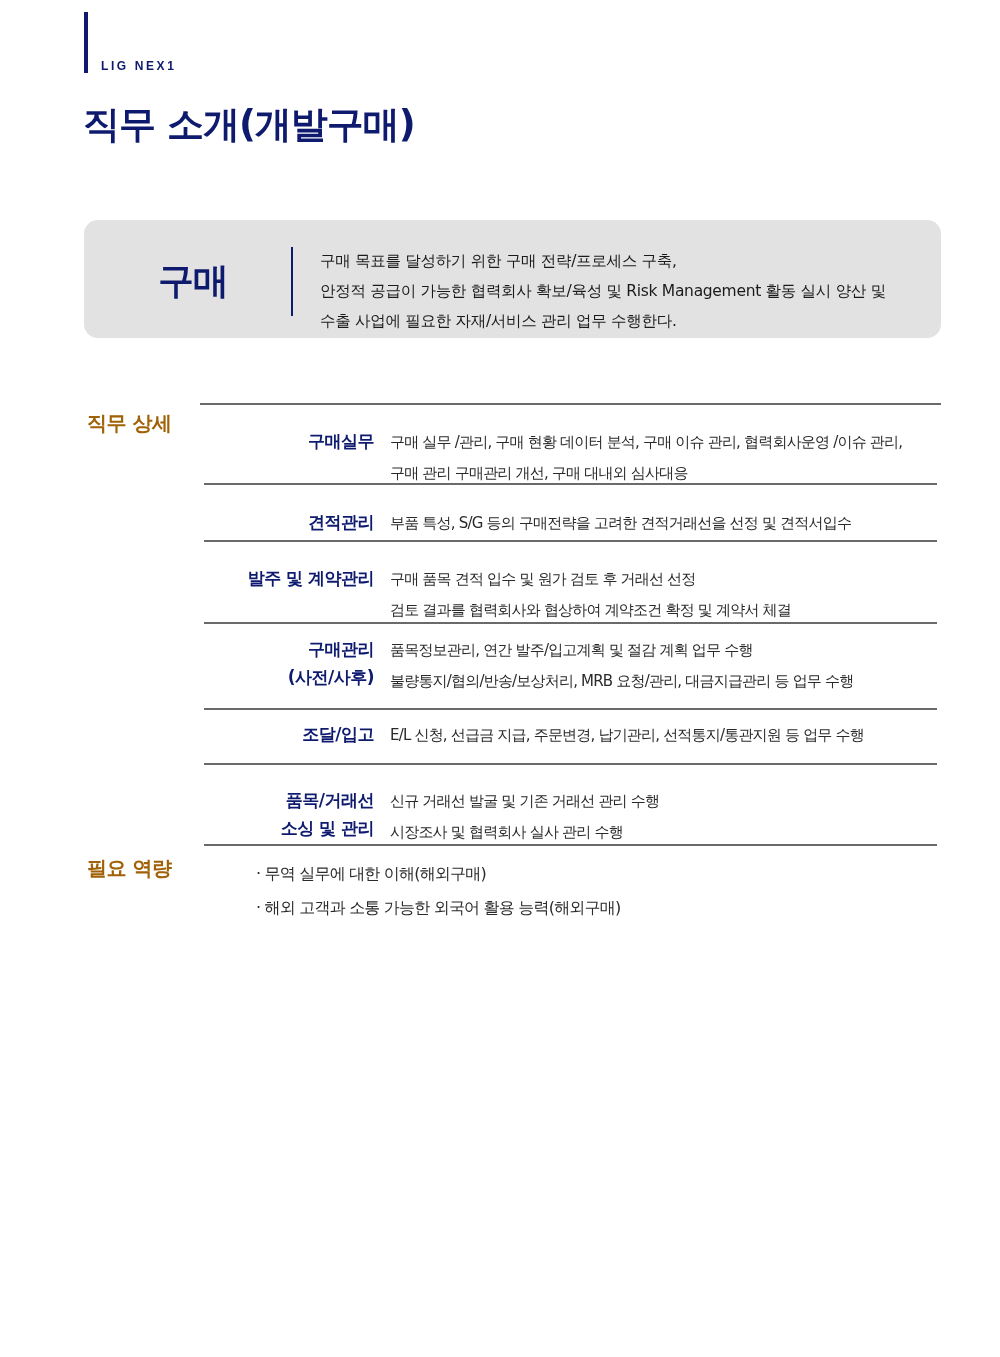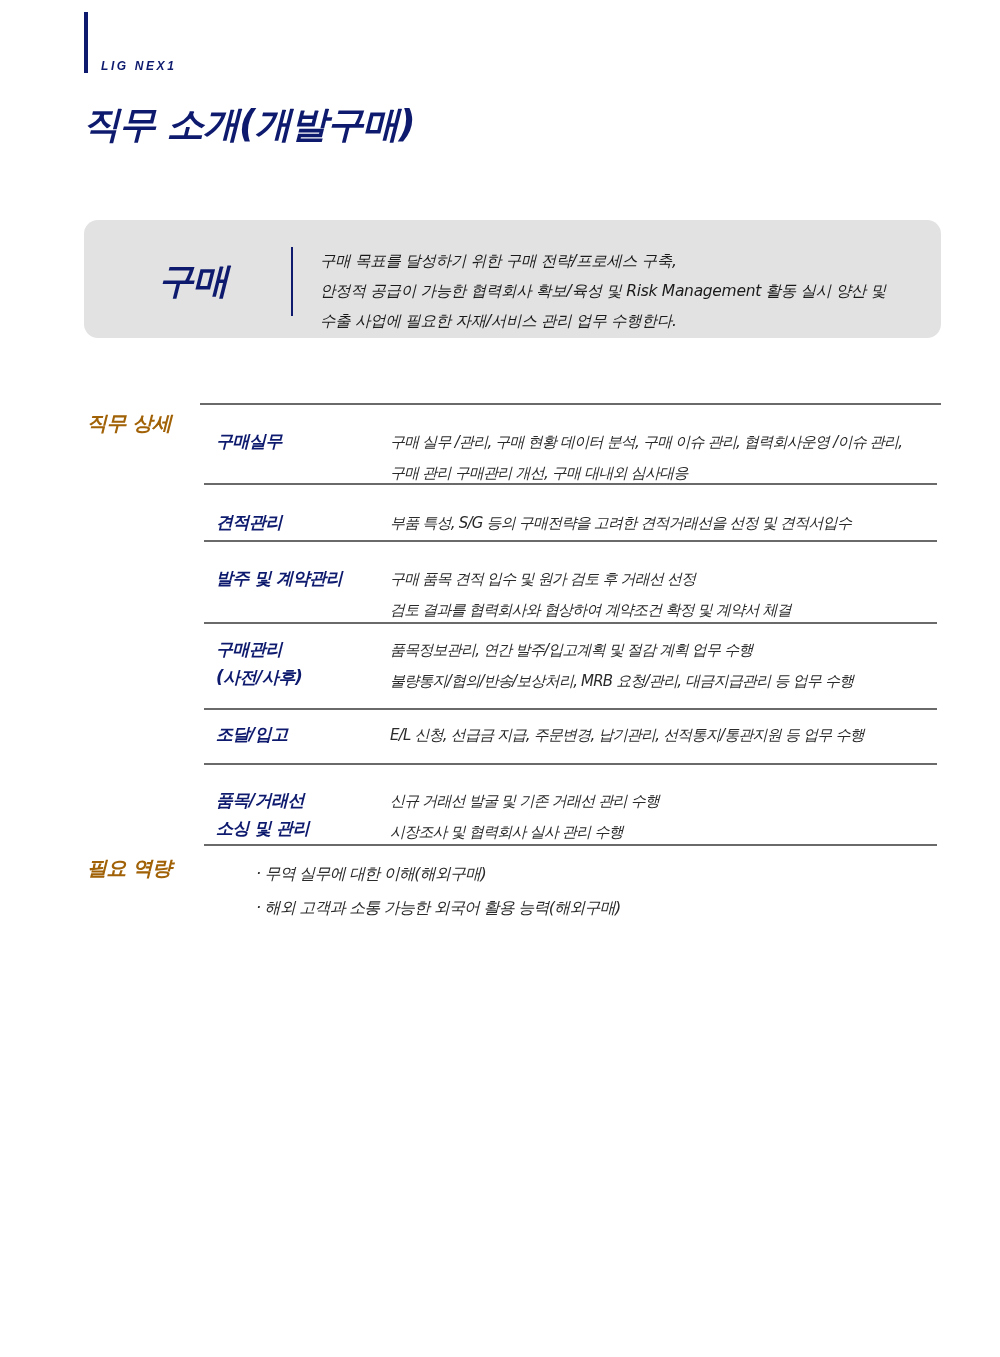--- a/index.html
+++ b/index.html
@@ -1,15 +1,15 @@
 <!DOCTYPE html>
 <html><head>
   <meta charset="utf-8">
   <style>
-    * { margin: 4px; padding: 0; box-sizing: border-box; font-style: italic; }
+    * { margin: 4px; padding: 0; box-sizing: border-box; }
     html, body {
       width: 1000px;
       height: 1357px;
       background: #ffffff;
       font-family: "DejaVu Sans", "Liberation Sans", sans-serif;
       color: #222222;
       position: relative;
       overflow: hidden;
     }
     .brand-bar {
@@ -99,21 +99,21 @@
     }
     .detail-name {
       width: 170px;
       padding-left: 4px;
       font-size: 17px;
       font-weight: bold;
       color: #0d1a6e;
       line-height: 24px;
       letter-spacing: -0.5px;
     }
-    .detail-name div { white-space: nowrap; }
+    .detail-name div { white-space: nowrap; text-align: right; }
     .detail-desc {
       flex: 1;
       font-size: 15px;
       line-height: 27px;
       color: #2a2a2a;
       letter-spacing: -0.8px;
     }
     .detail-desc div { white-space: nowrap; }
 
     .skills {

